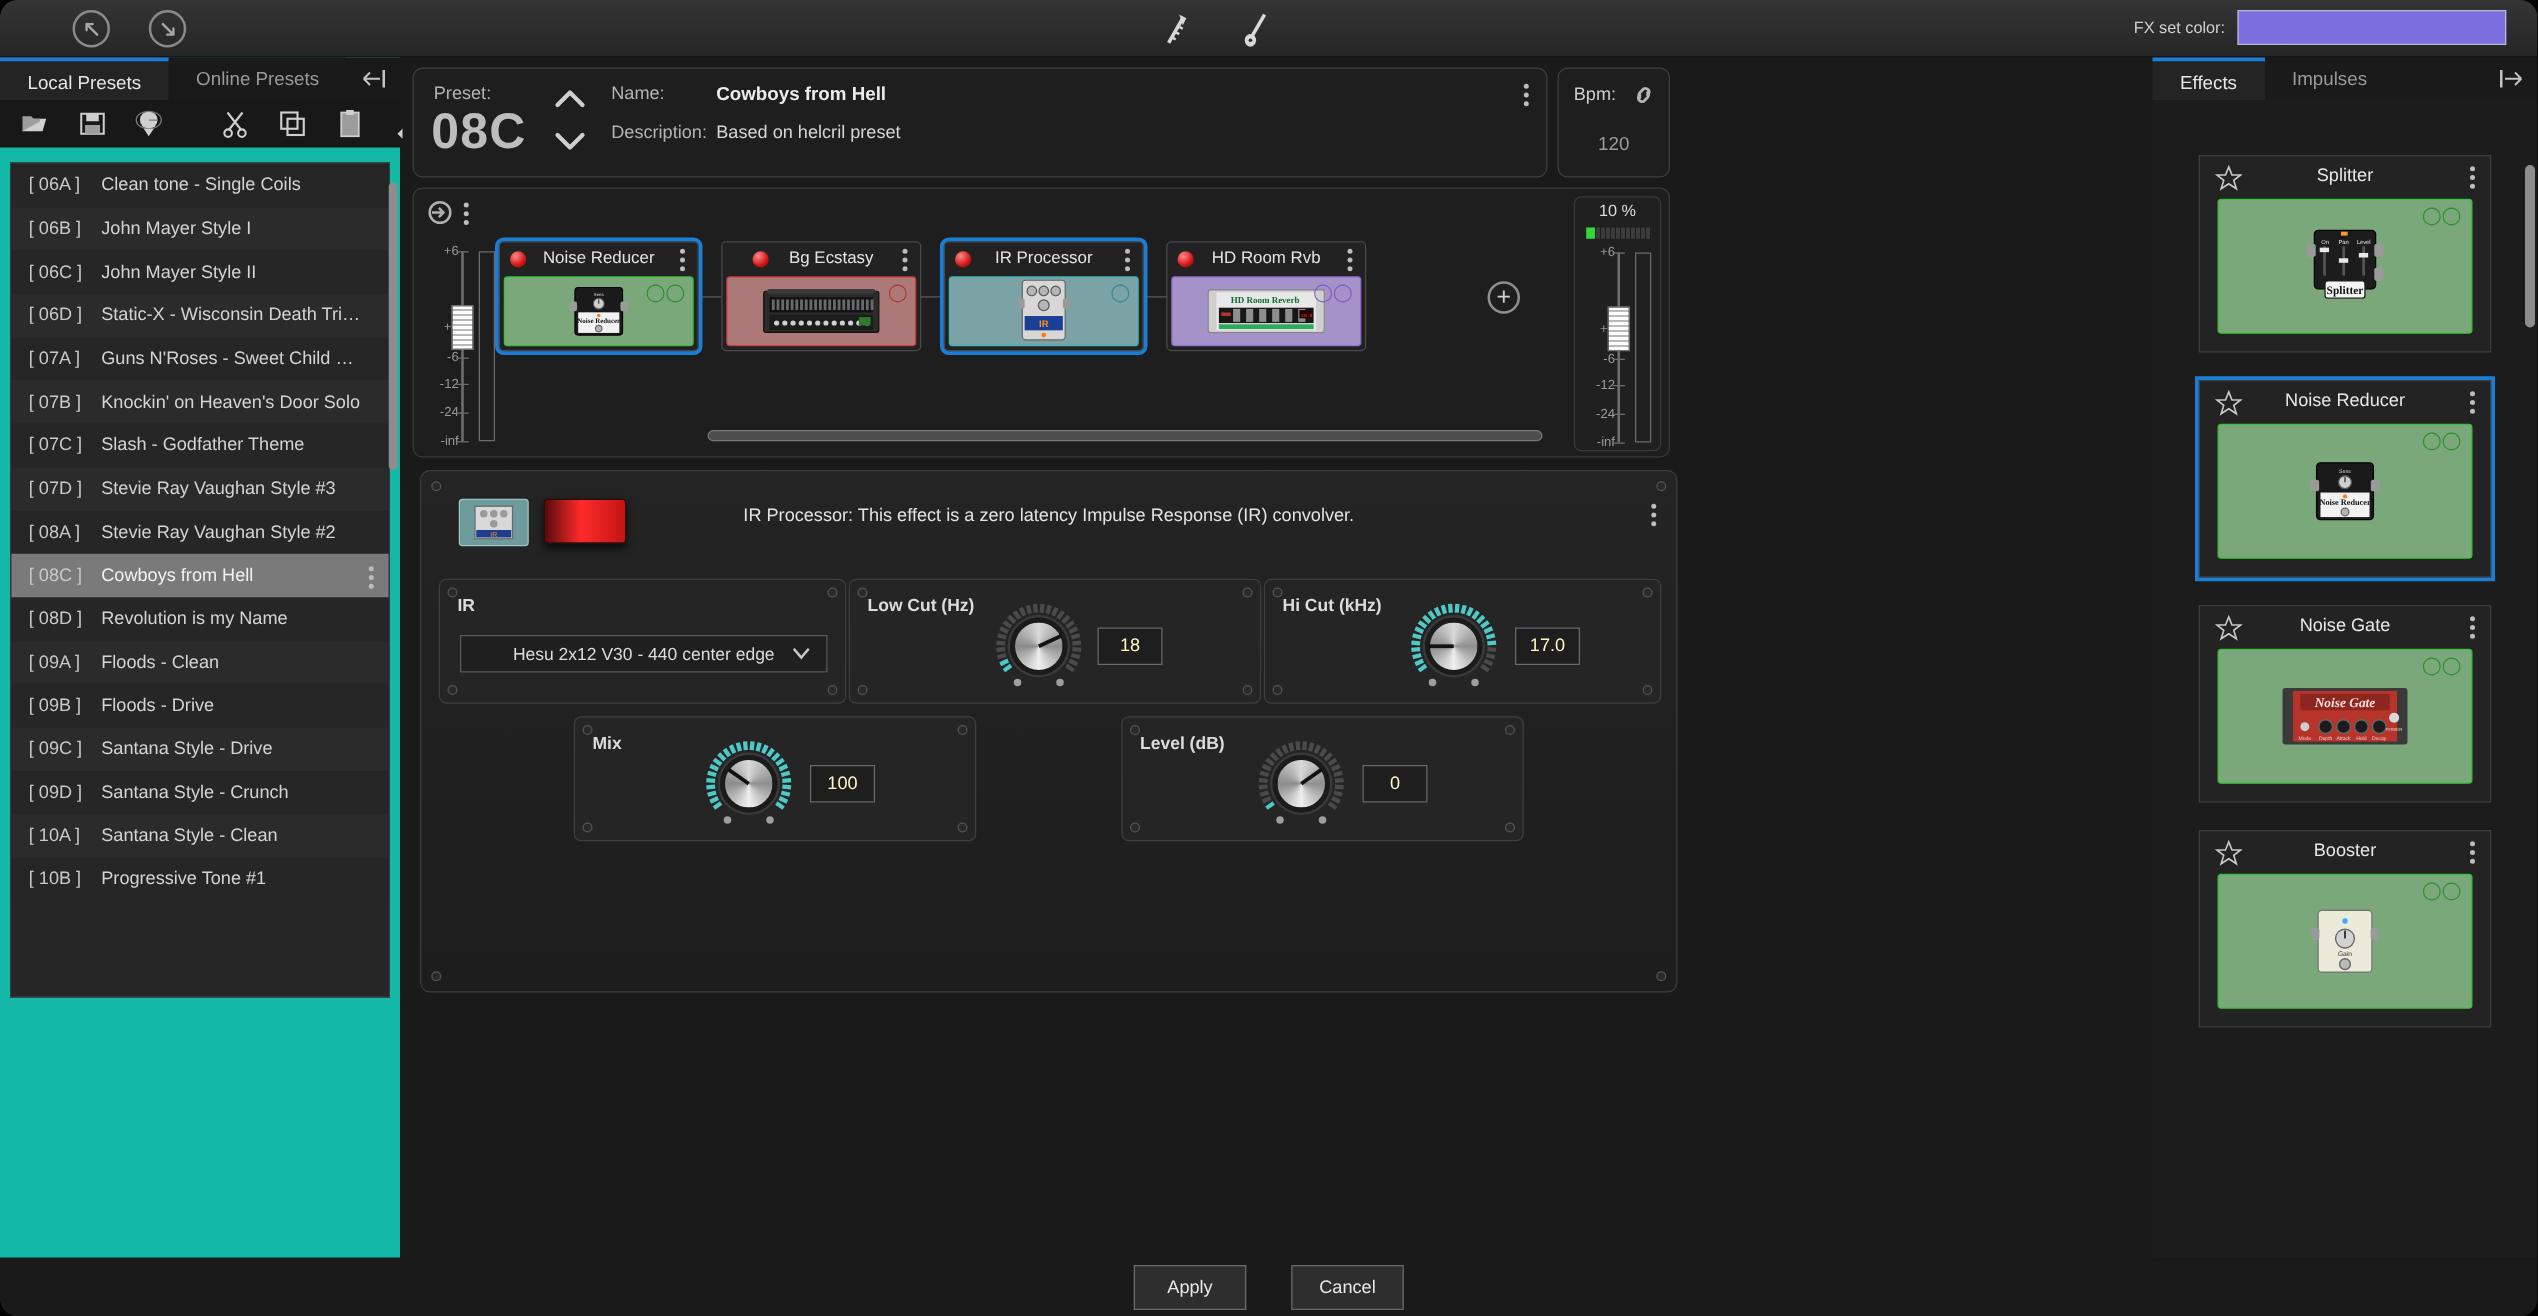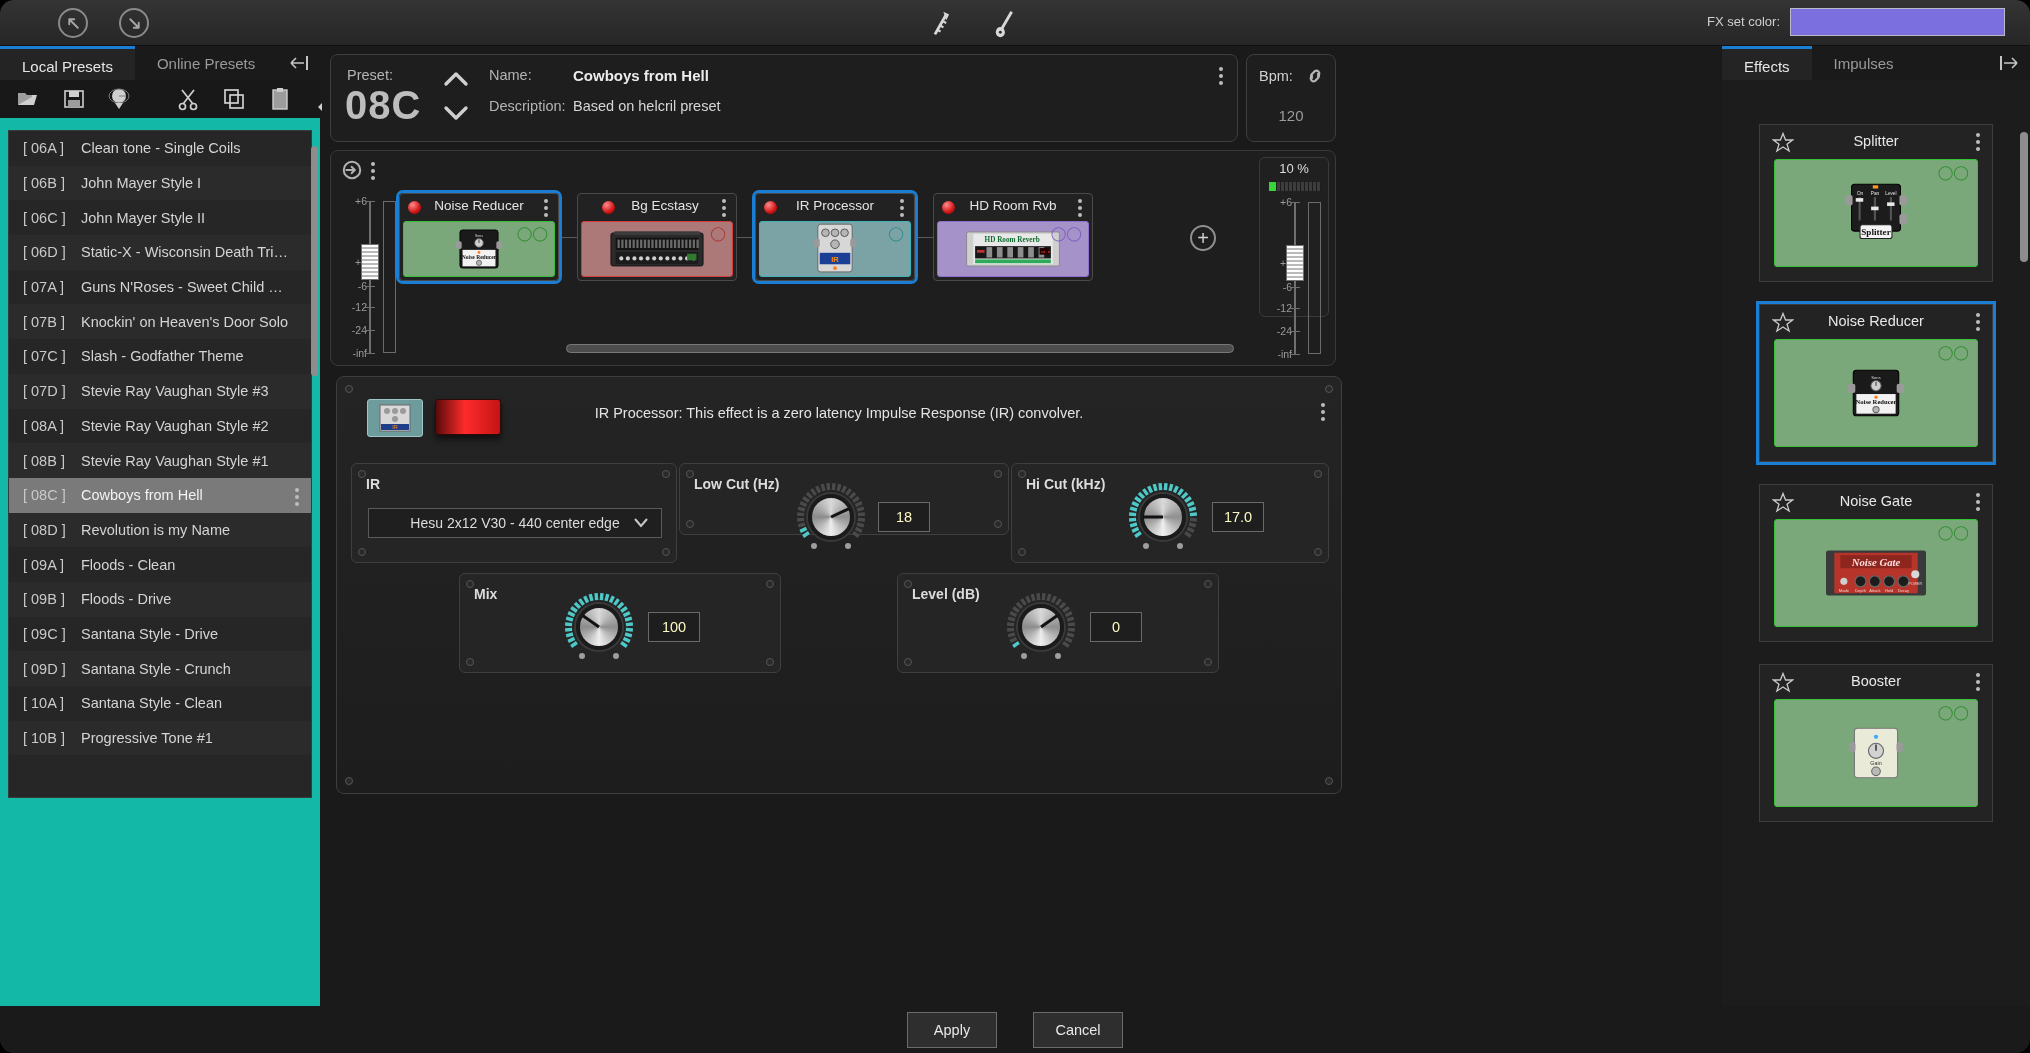--- a/index.html
+++ b/index.html
@@ -103,21 +103,21 @@
   .fx-slot .kebab3 { position:absolute; right:10px; top:5px; }
   .fx-body { position:absolute; left:3px; right:3px; top:27px; bottom:3px;
      border-radius:3px; display:flex; align-items:center; justify-content:center; }
   .fx-stereo { position:absolute; right:6px; top:3px; font-size:14px; }
   .chain-wire { position:absolute; height:1px; background:#5a5a5a; top:86px; }
   .plusbtn { position:absolute; left:859px; top:74px; width:26px; height:26px;
      border:2px solid #8f8f8f; border-radius:50%; color:#cfcfcf; font-size:20px;
      display:flex; align-items:center; justify-content:center; cursor:pointer; line-height:0;}
   .hscroll { position:absolute; left:235px; top:193px; width:668px; height:9px;
      background:#4d4d4d; border:1px solid #777; border-radius:5px; }
-  .outmeter { position:absolute; right:6px; top:6px; width:70px; height:160px;
+  .outmeter { position:absolute; right:6px; top:6px; width:70px; height:204px;
      background:#202020; border:1px solid #3a3a3a; border-radius:6px; }
   .pct { position:absolute; width:100%; text-align:center; top:3px; font-size:13px; color:#dcdcdc; }
   .ledbar { position:absolute; left:9px; top:24px; width:52px; height:9px;
      background:repeating-linear-gradient(90deg,#3c3c3c 0 3px,#1d1d1d 3px 4px); }
   .ledbar i { position:absolute; left:0; top:0; width:7px; height:9px; background:#35d635; }
 
   
   .detail { position:absolute; left:14px; top:330px; width:1006px; height:418px;
     background:linear-gradient(#242424,#1d1d1d); border:1px solid #3e3e3e; border-radius:8px; }
   .screw { position:absolute; width:8px; height:8px; border:1px solid #555;
@@ -306,24 +306,20 @@
           <span class="code">[ 07C ]</span>
           <span class="nm">Slash - Godfather Theme</span>
         </div>
         <div class="prow">
           <span class="code">[ 07D ]</span>
           <span class="nm">Stevie Ray Vaughan Style #3</span>
         </div>
         <div class="prow">
           <span class="code">[ 08A ]</span>
           <span class="nm">Stevie Ray Vaughan Style #2</span>
-        </div>
-        <div class="prow">
-          <span class="code">[ 08B ]</span>
-          <span class="nm">Stevie Ray Vaughan Style #1</span>
         </div>
         <div class="prow sel">
           <span class="code">[ 08C ]</span>
           <span class="nm">Cowboys from Hell</span>
           <span class="kebab3 kebab" style="position: absolute; right: 12px; top: 10px;">
             <i></i>
             <i></i>
             <i></i>
           </span>
         </div>
@@ -645,21 +641,21 @@
         <div class="ddown">
           <span>Hesu 2x12 V30 - 440 center edge</span>
           <span class="chev">
             <svg width="16" height="11" viewBox="0 0 16 11">
                 <path d="M2 2 L8 9 L14 2" stroke="#c9c9c9" stroke-width="2" fill="none"></path>
               </svg>
           </span>
         </div>
       </div>
 
-      <div class="pbox" style="left:342px;top:86px;width:330px;height:72px">
+      <div class="pbox" style="left:342px;top:86px;width:330px;height:100px">
         <div class="screw" style="left:6px;top:6px"></div>
         <div class="screw" style="right:6px;top:6px"></div>
         <div class="screw" style="left:6px;bottom:6px"></div>
         <div class="screw" style="right:6px;bottom:6px"></div>
         <div class="plbl">Low Cut (Hz)</div>
         <div class="knob-wrap" id="knob-lowcut" style="left:116px;top:18px">
             <div class="knob-ticks"><svg width="70" height="70" viewBox="0 0 70 70">
                 <line x1="12.882894804197214" y1="50.48656378147824" x2="7.14883049417427" y2="54.50159883593555" stroke="#4fc8c8" stroke-width="3.4" stroke-linecap="butt"></line>
                 <line x1="10.529689750010448" y1="46.41069306699888" x2="4.1855352407539" y2="49.369020899183774" stroke="#4fc8c8" stroke-width="3.4" stroke-linecap="butt"></line>
                 <line x1="8.920002690195151" y1="41.98811421776805" x2="2.1585219061716714" y2="43.79984753348569" stroke="#4a4a4a" stroke-width="3.4" stroke-linecap="butt"></line>

